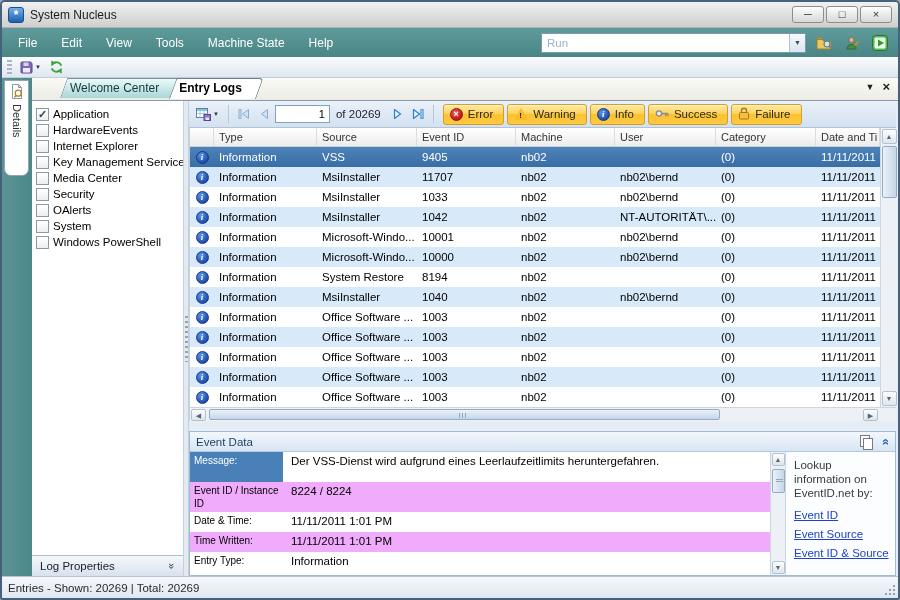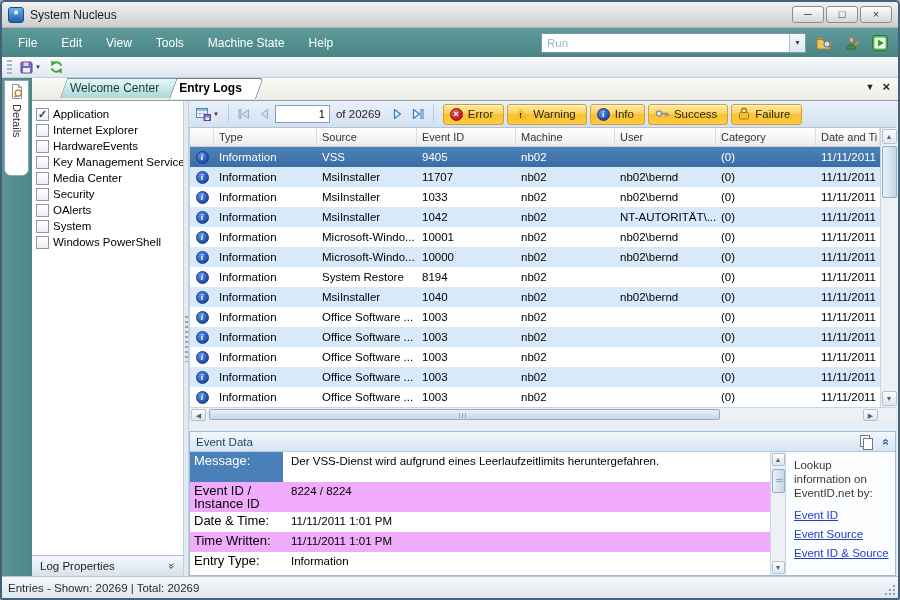--- a/index.html
+++ b/index.html
@@ -149,21 +149,21 @@
   .copy-icon::before, .copy-icon::after { content:''; position:absolute; width:8px; height:10px;
     background:#fff; border:1px solid #778; }
   .copy-icon::before { left:0; top:0; }
   .copy-icon::after { left:3px; top:3px; }
   .chev-up { display:inline-block; transform:rotate(-90deg); color:#2b66a8; font-size:12px; font-weight:bold; }
   .event-body { flex:1; display:flex; min-height:0; }
   .event-fields { flex:1; display:flex; flex-direction:column; overflow:hidden; }
   .efield { display:flex; height:20px; flex:0 0 20px; background:#fff; }
   .efield.tall { height:30px; flex:0 0 30px; }
   .efield.ealt { background:#f0abfc; }
-  .elabel { width:93px; flex:0 0 93px; font-size:13px; color:#000; padding:2px 4px; line-height:13px; }
+  .elabel { width:93px; flex:0 0 93px; font-size:10px; color:#000; padding:2px 4px; line-height:13px; }
   .elabel.hl { background:#4a80b8; color:#fff; }
   .evalue { flex:1; font-size:11.5px; color:#000; padding:2px 8px; line-height:14px; overflow:hidden; }
   .e-vscroll { width:15px; flex:0 0 15px; background:#edf1f5; border-left:1px solid #cdd6e0;
     display:flex; flex-direction:column; align-items:center; }
   .e-vscroll .sb-arrow { width:13px; height:13px; flex:0 0 13px; line-height:11px; }
   .e-thumb { width:13px; height:24px; margin-top:2px; border:1px solid #93acc6; border-radius:2px;
     background:linear-gradient(90deg,#eaf1f8,#c6d6e8); position:relative; }
   .e-thumb::after { content:''; position:absolute; left:3px; top:9px; width:7px; height:5px;
     background:repeating-linear-gradient(#8fa8c4 0 1px, transparent 1px 2.5px); }
   .e-spacer { flex:1; }
@@ -282,25 +282,25 @@
       <div class="content-row">
 
         <div class="sidebar">
           <div class="log-list" id="log-list">
               <div class="check-item">
                 <span class="checkbox checked">✓</span>
                 <span class="check-label">Application</span>
               </div>
               <div class="check-item">
                 <span class="checkbox"></span>
+                <span class="check-label">HardwareEvents</span>
+              </div>
+              <div class="check-item">
+                <span class="checkbox"></span>
                 <span class="check-label">Internet Explorer</span>
-              </div>
-              <div class="check-item">
-                <span class="checkbox"></span>
-                <span class="check-label">HardwareEvents</span>
               </div>
               <div class="check-item">
                 <span class="checkbox"></span>
                 <span class="check-label">Key Management Service</span>
               </div>
               <div class="check-item">
                 <span class="checkbox"></span>
                 <span class="check-label">Media Center</span>
               </div>
               <div class="check-item">

